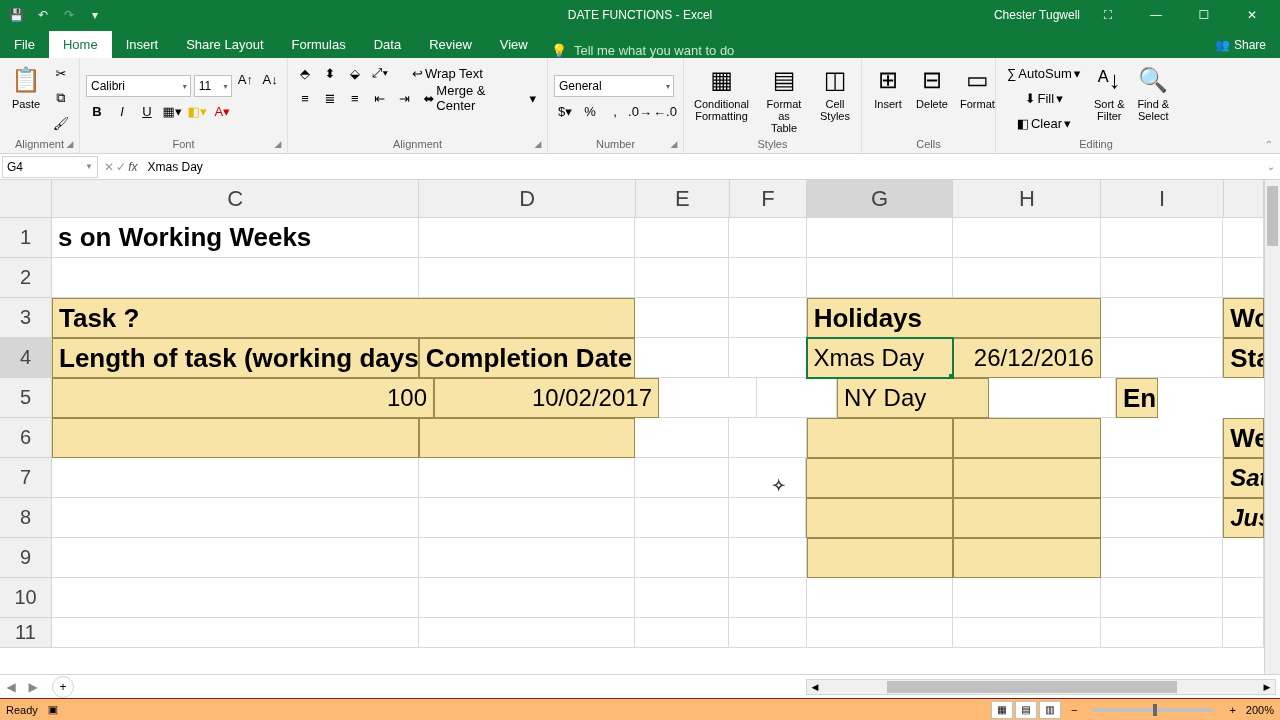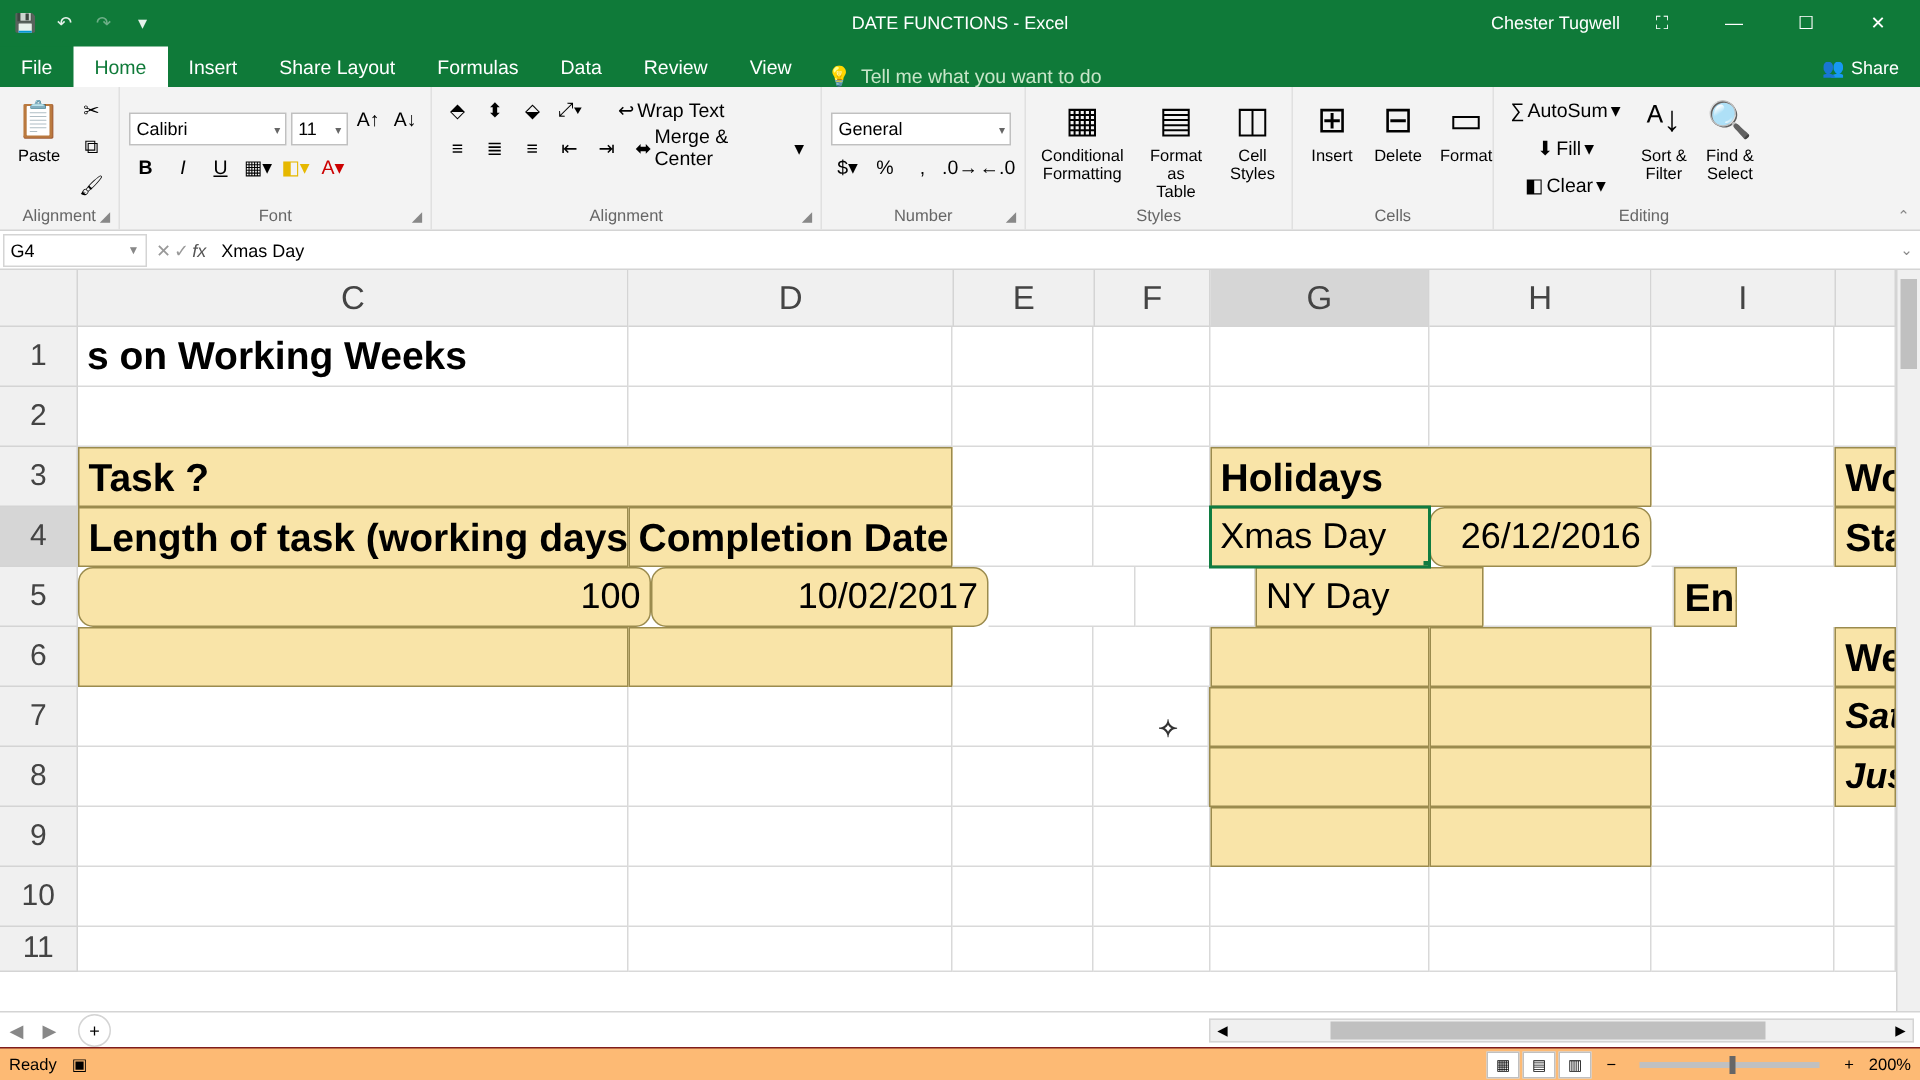--- a/index.html
+++ b/index.html
@@ -53,21 +53,21 @@
 .ch.active-col{ background:#d6d6d6;}
 .row-headers{ position:absolute; left:0; top:38px; width:52px; bottom:0;}
 .rh{ border-right:1px solid #d4d4d4; border-bottom:1px solid #d4d4d4; background:#f0f0f0; display:flex; align-items:center; justify-content:center; font-size:20px; color:#444; height:40px;}
 .rh.active-row{ background:#d6d6d6;}
 .cells{ position:absolute; left:52px; top:38px; right:16px; bottom:0;}
 .row{ display:flex; height:40px;}
 .cell{ border-right:1px solid #d9d9d9; border-bottom:1px solid #d9d9d9; padding:2px 6px; font-size:24px; display:flex; align-items:center; overflow:hidden; white-space:nowrap;}
 .row1 .cell{ font-size:26px; font-weight:bold; }
 .yello-b{ background:#f9e4a8; border:1px solid #9b8b4e !important;}
 .hd{ font-weight:bold; font-size:26px;}
-.val-r{ justify-content:flex-end;border-radius:10px;}
+.val-r{ justify-content:flex-end;}
 .sel-cell{ outline:2px solid #107c41; outline-offset:-1px; position:relative;}
 .sel-cell::after{ content:""; position:absolute; right:-3px; bottom:-3px; width:6px; height:6px; background:#107c41;}
 .vscroll{ position:absolute; right:0; top:0; bottom:0; width:16px; background:#f0f0f0; border-left:1px solid #d4d4d4;}
 .vscroll .thumb{ position:absolute; left:2px; right:2px; top:6px; height:60px; background:#c0c0c0;}
 .cursor-plus{ position:absolute; font-size:16px; color:#333; pointer-events:none; font-weight:bold;}
 
 
 .col-c{ width:382px;} .col-d{ width:225px;} .col-e{ width:98px;} .col-f{ width:80px;}
 .col-g{ width:152px;} .col-h{ width:154px;} .col-i{ width:127px;} .col-j{ width:42px;}
 

